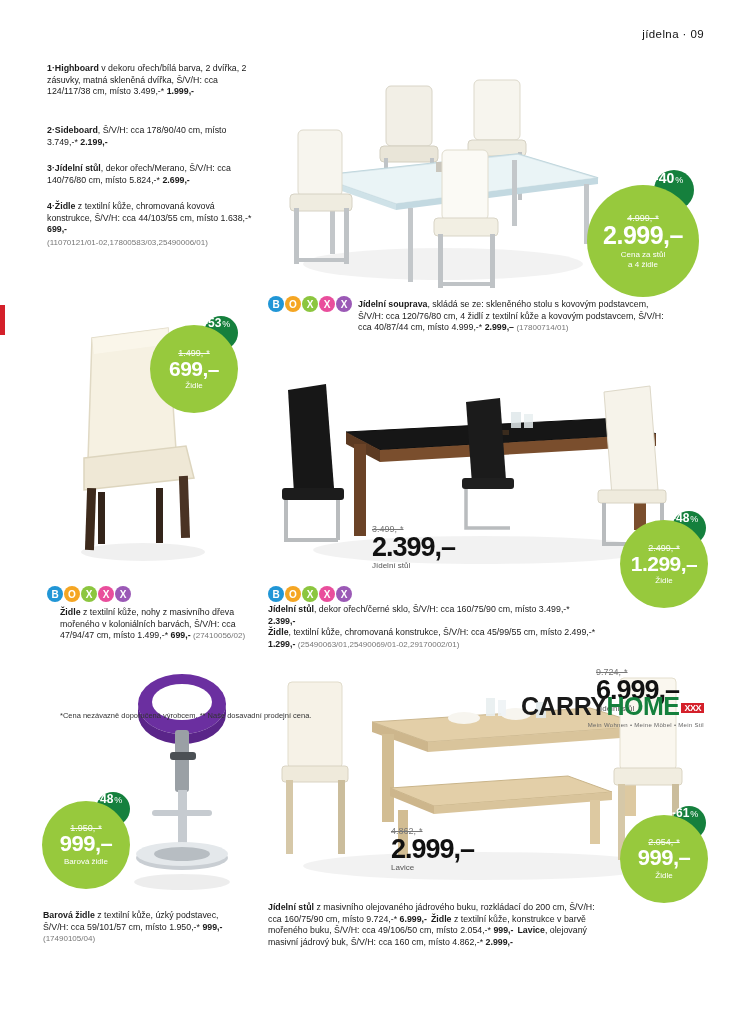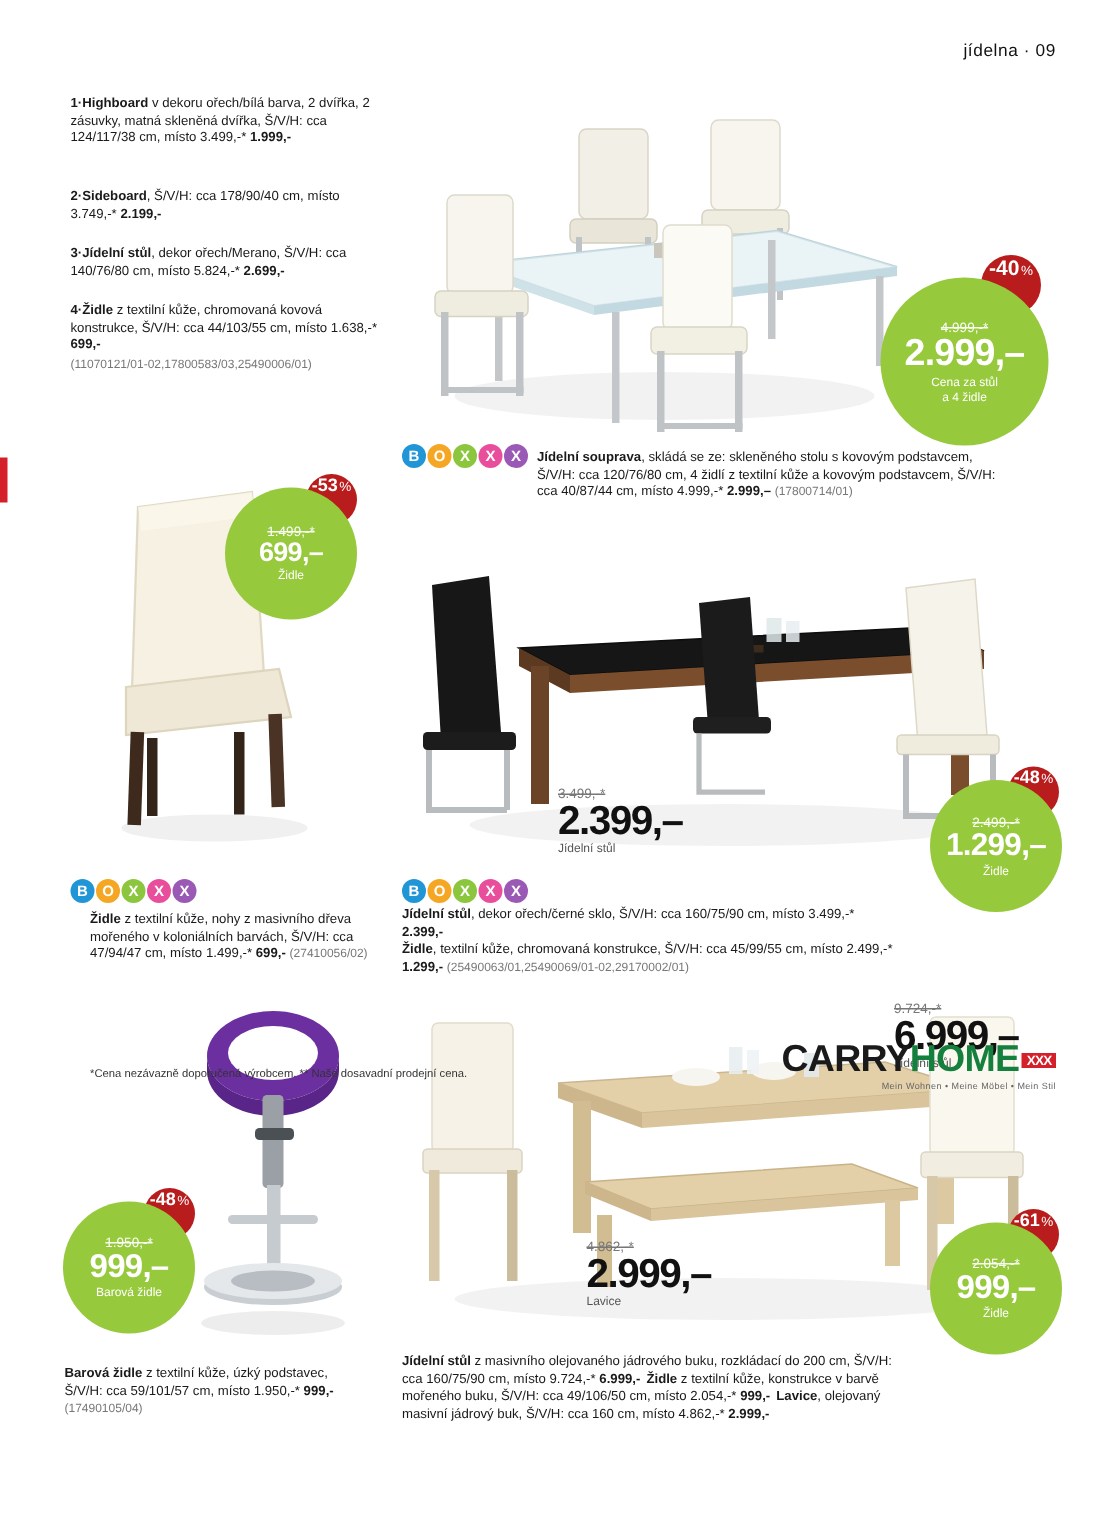--- a/index.html
+++ b/index.html
@@ -45,22 +45,22 @@
     font-size:9px; color:#ffffff; text-decoration:line-through;
     line-height:10px; opacity:.95;
   }
   .bubble .price {
     font-weight:bold; line-height:1;
     letter-spacing:-0.5px;
   }
   .bubble .cap { font-size:8px; line-height:10px; margin-top:2px; }
   .badge {
     position:absolute; border-radius:50%;
-    background:#b91c1c; color:#fff;
-    display:flex; align-items:baseline; justify-content:center;
+    background:#15803d; color:#fff;
+    display:flex; align-items:baseline; justify-content:flex-start;
     font-weight:bold;
   }
   .badge .pc { font-size:9px; font-weight:normal; margin-left:1px; }
 
   
   .boxxx { position:absolute; display:flex; align-items:center; }
   .boxxx .b {
     width:16px; height:16px; border-radius:50%;
     background:#2196d6; color:#fff; font-size:10px; font-weight:bold;
     display:flex; align-items:center; justify-content:center;
@@ -227,21 +227,21 @@
       <rect x="40" y="172" width="7" height="52" fill="#33241a"></rect>
     </svg>
   </div>
 
   <div class="badge" style="left:204px; top:316px; width:34px; height:34px; font-size:12px;">
     <span>-53</span>
       <span class="pc">%</span>
   </div>
   <div class="bubble" style="left:150px; top:325px; width:88px; height:88px;">
     <span class="old">1.499,-*</span>
-    <span class="price" style="font-size:18px;">699,–</span>
+    <span class="price" style="font-size:21px;">699,–</span>
     <span class="cap">Židle</span>
   </div>
 
   <div class="boxxx" style="left:47px; top:586px;">
     <span class="b">B</span>
     <span class="o">O</span>
     <span class="x">X</span>
     <span class="x x2">X</span>
     <span class="x x3">X</span>
   </div>

